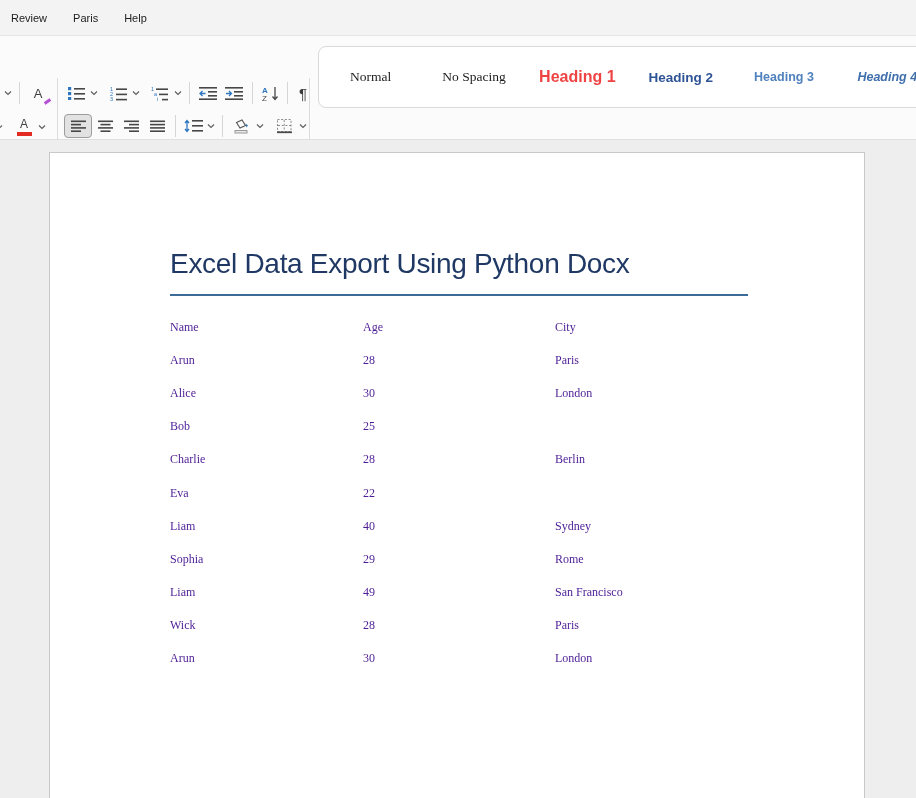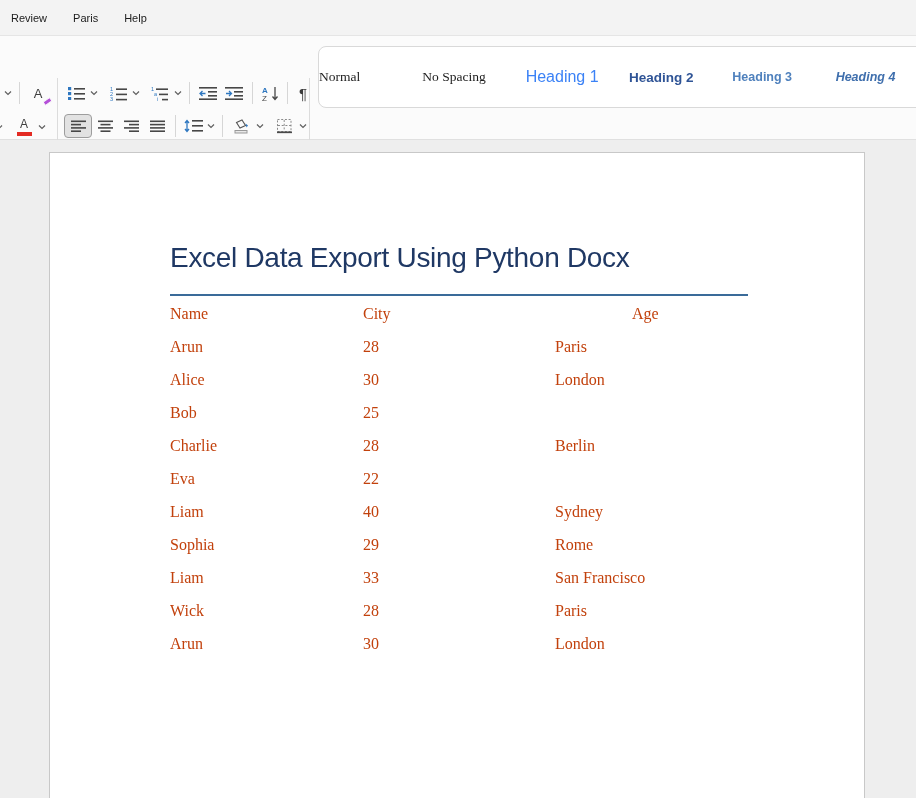--- a/index.html
+++ b/index.html
@@ -32,36 +32,36 @@
   .fmt-a { font-size:13px; color:#3f3f3f; line-height:1; }
   .eraser { position:absolute; width:9px; height:5px; background:#b44fd8; border-radius:1px;
             transform:rotate(-35deg); right:-1px; bottom:1px; border:1px solid #fbfbfb; }
   .fontcolor { display:flex; flex-direction:column; align-items:center; width:20px; }
   .fontcolor .a { font-size:12px; color:#3f3f3f; line-height:1.05; }
   .fontcolor .bar { width:15px; height:4px; background:#e32b23; margin-top:1px; }
 
   
   .styles-box { position:absolute; left:318px; top:10px; width:622px; height:62px; background:#ffffff;
                 border:1px solid #d9d9d9; border-radius:8px; display:flex; align-items:center; }
-  .style-item { width:108px; cursor:default; white-space:nowrap; }
+  .style-item { width:108px; text-align:center; cursor:default; white-space:nowrap; }
   .st-normal, .st-nospacing { font-family:"Liberation Serif", serif; font-size:13.5px; color:#1c1c1c; }
-  .st-h1 { font-size:16px; font-weight:normal; color:#3b82f6; }
+  .st-h1 { font-size:16px; font-weight:bold; color:#ef4444; }
   .st-h2 { font-size:13.5px; font-weight:bold; color:#2F5496; }
   .st-h3 { font-size:12.5px; font-weight:600; color:#4f81bd; }
   .st-h4 { font-size:12.5px; font-weight:600; font-style:italic; color:#3f6fad; }
 
   
   .doc-area { position:relative; height:658px; background:#eeeeee; }
   .page { position:absolute; left:49px; top:12px; width:816px; height:700px;
           background:#ffffff; border:1px solid #c8c8c8; }
-  .doc-title { position:absolute; left:120px; top:89px; font-size:28px; letter-spacing:-0.3px;
+  .doc-title { position:absolute; left:120px; top:95px; font-size:28px; letter-spacing:-0.3px;
                color:#1f3864; white-space:nowrap; }
   .title-rule { position:absolute; left:120px; top:141px; width:578px; height:2px; background:#3a6b99; }
-  .doc-table { position:absolute; left:120px; top:144px; right:40px;
-               font-family:"Liberation Serif", serif; font-size:16px; color:#c2410c; }
+  .doc-table { position:absolute; left:120px; top:158px; right:40px;
+               font-family:"Liberation Serif", serif; font-size:12px; color:#4c1d95; }
   .t-row { display:flex; height:33.1px; align-items:center; }
   .t-cell.col-name { width:193px; } .t-cell.col-age { width:192px; } .t-cell.col-city { flex:1; }
 </style>
 </head>
 <body>
 
 <div class="menubar">
   <span class="menu-item">Review</span>
   <span class="menu-item">Paris</span>
   <span class="menu-item">Help</span>
@@ -284,22 +284,22 @@
   <span class="group-label" style="left:646px; width:100px;">Styles</span>
 </div>
 
 <div class="doc-area">
   <div class="page">
     <div class="doc-title">Excel Data Export Using Python Docx</div>
     <div class="title-rule"></div>
     <div class="doc-table">
         <div class="t-row">
           <span class="t-cell col-name">Name</span>
+          <span class="t-cell col-age">Age</span>
           <span class="t-cell col-city">City</span>
-          <span class="t-cell col-age">Age</span>
         </div>
         <div class="t-row">
           <span class="t-cell col-name">Arun</span>
           <span class="t-cell col-age">28</span>
           <span class="t-cell col-city">Paris</span>
         </div>
         <div class="t-row">
           <span class="t-cell col-name">Alice</span>
           <span class="t-cell col-age">30</span>
           <span class="t-cell col-city">London</span>
@@ -322,21 +322,21 @@
           <span class="t-cell col-age">40</span>
           <span class="t-cell col-city">Sydney</span>
         </div>
         <div class="t-row">
           <span class="t-cell col-name">Sophia</span>
           <span class="t-cell col-age">29</span>
           <span class="t-cell col-city">Rome</span>
         </div>
         <div class="t-row">
           <span class="t-cell col-name">Liam</span>
-          <span class="t-cell col-age">33</span>
+          <span class="t-cell col-age">49</span>
           <span class="t-cell col-city">San Francisco</span>
         </div>
         <div class="t-row">
           <span class="t-cell col-name">Wick</span>
           <span class="t-cell col-age">28</span>
           <span class="t-cell col-city">Paris</span>
         </div>
         <div class="t-row">
           <span class="t-cell col-name">Arun</span>
           <span class="t-cell col-age">30</span>

